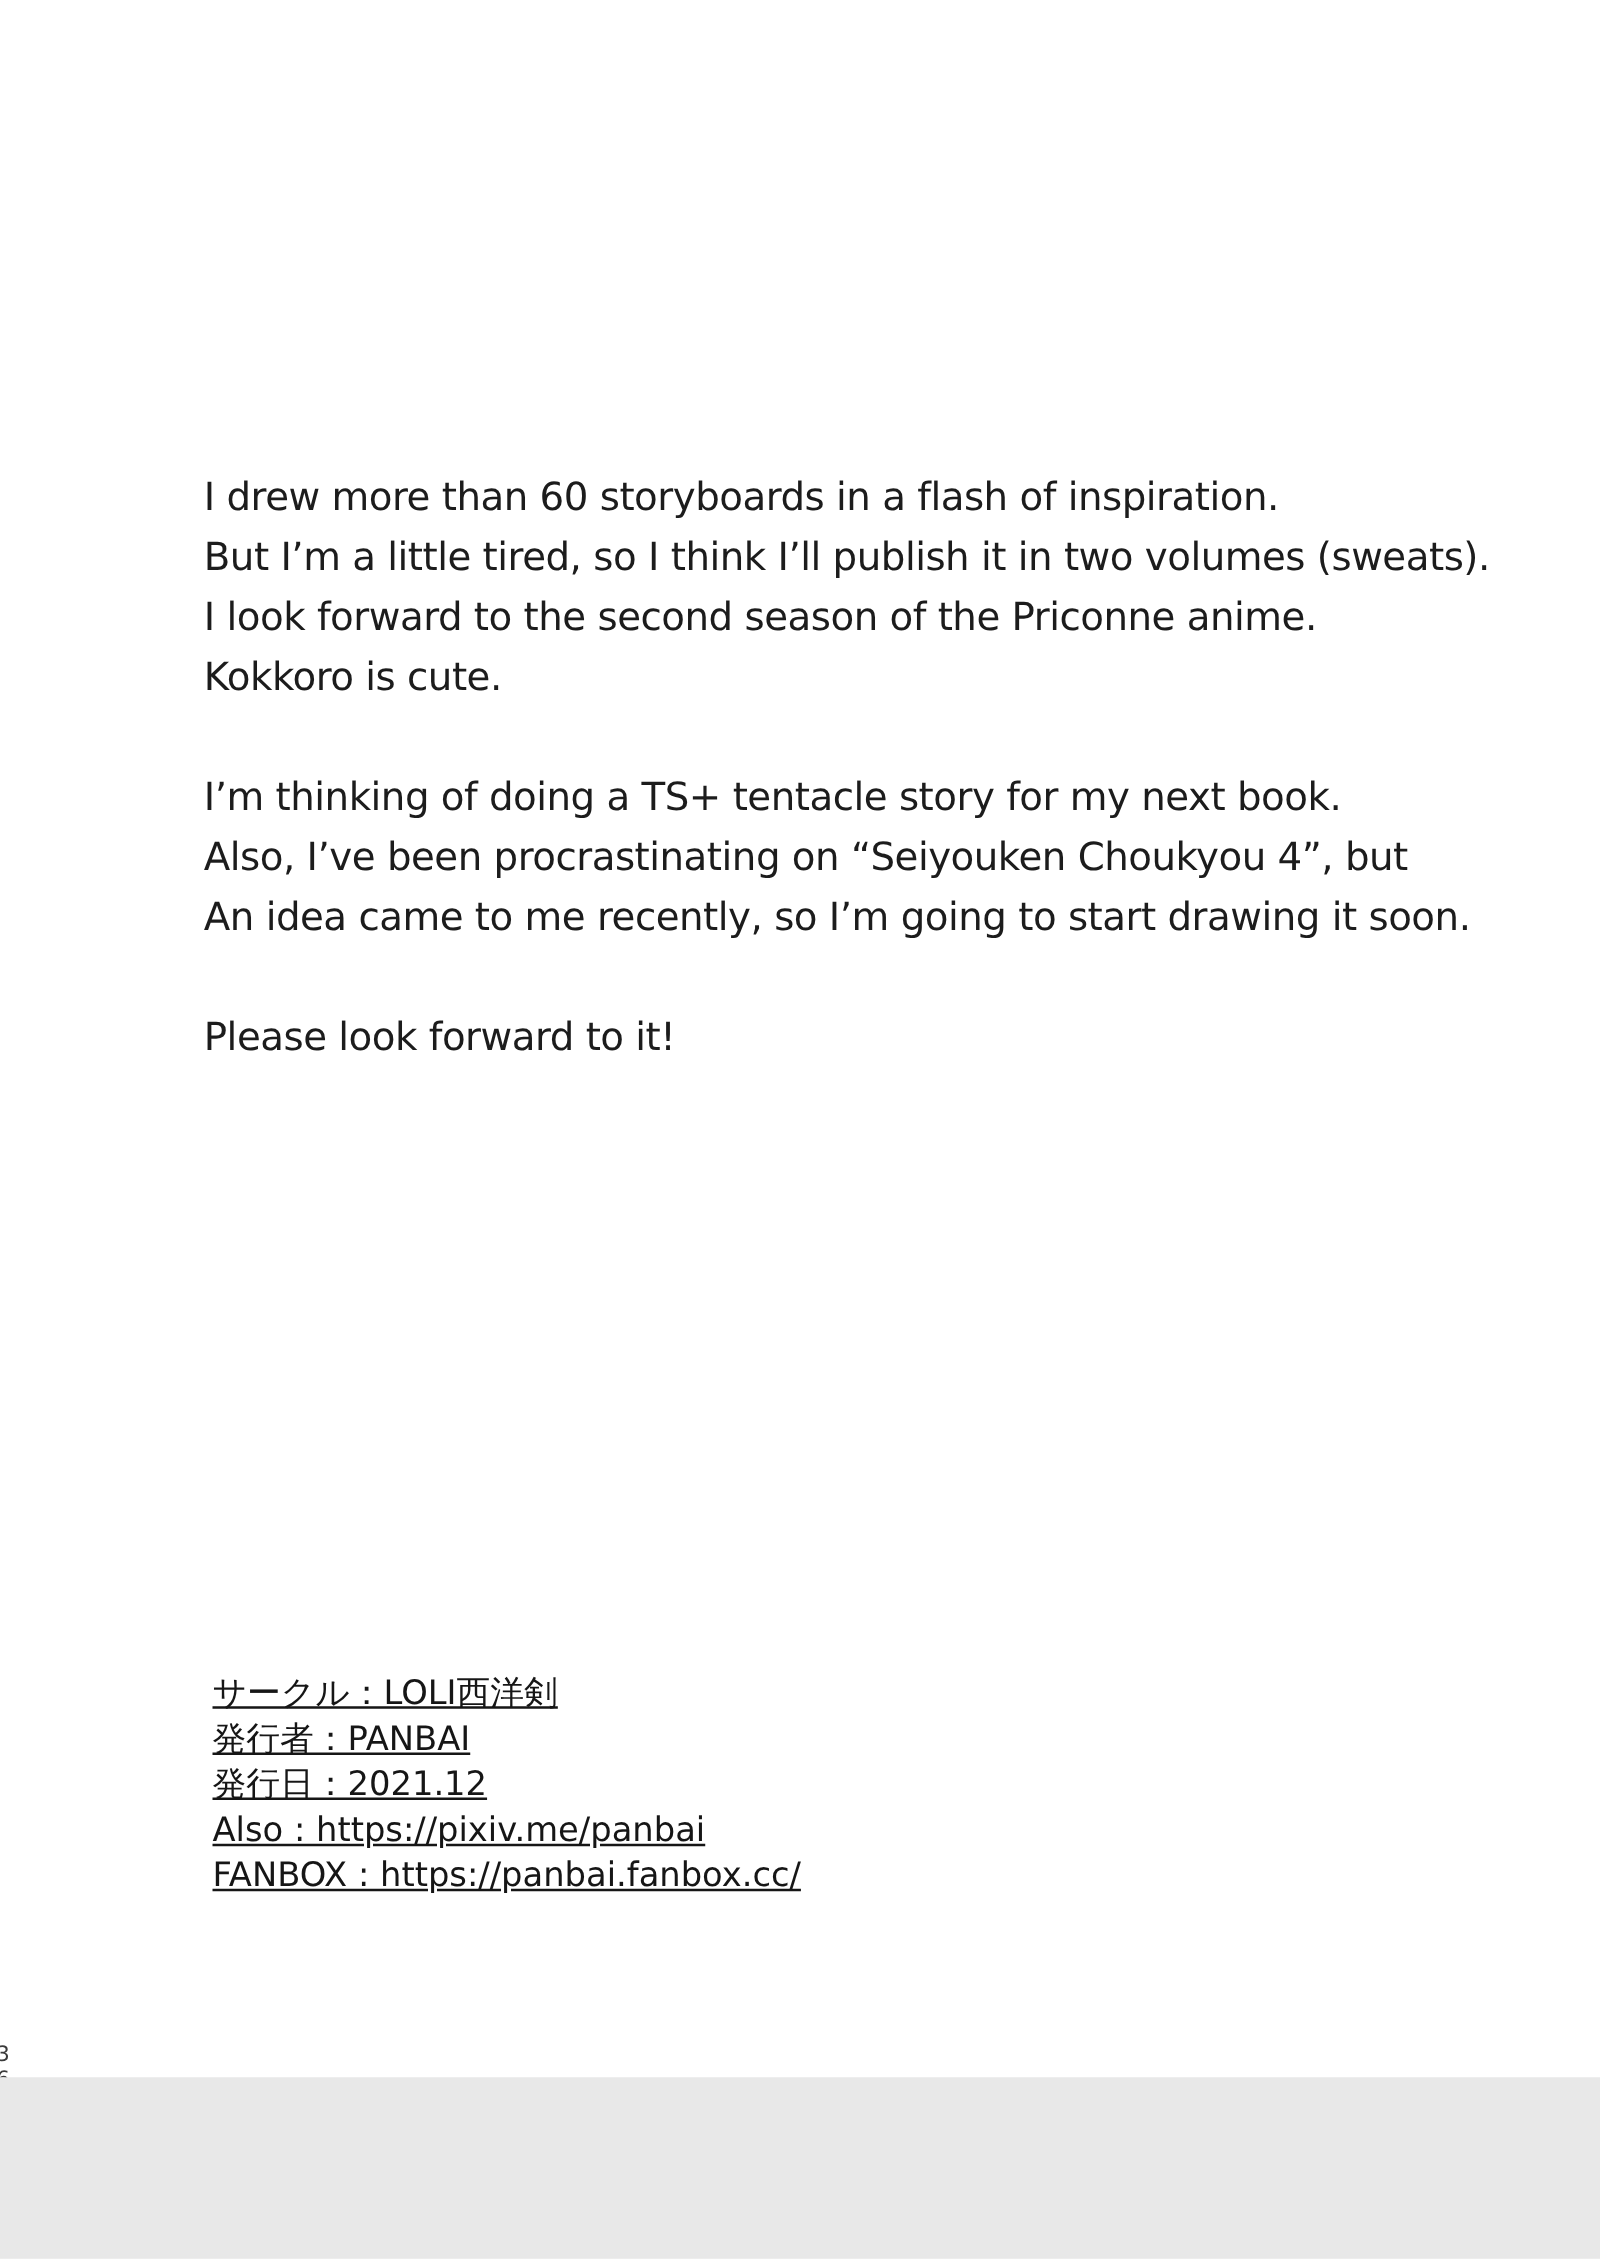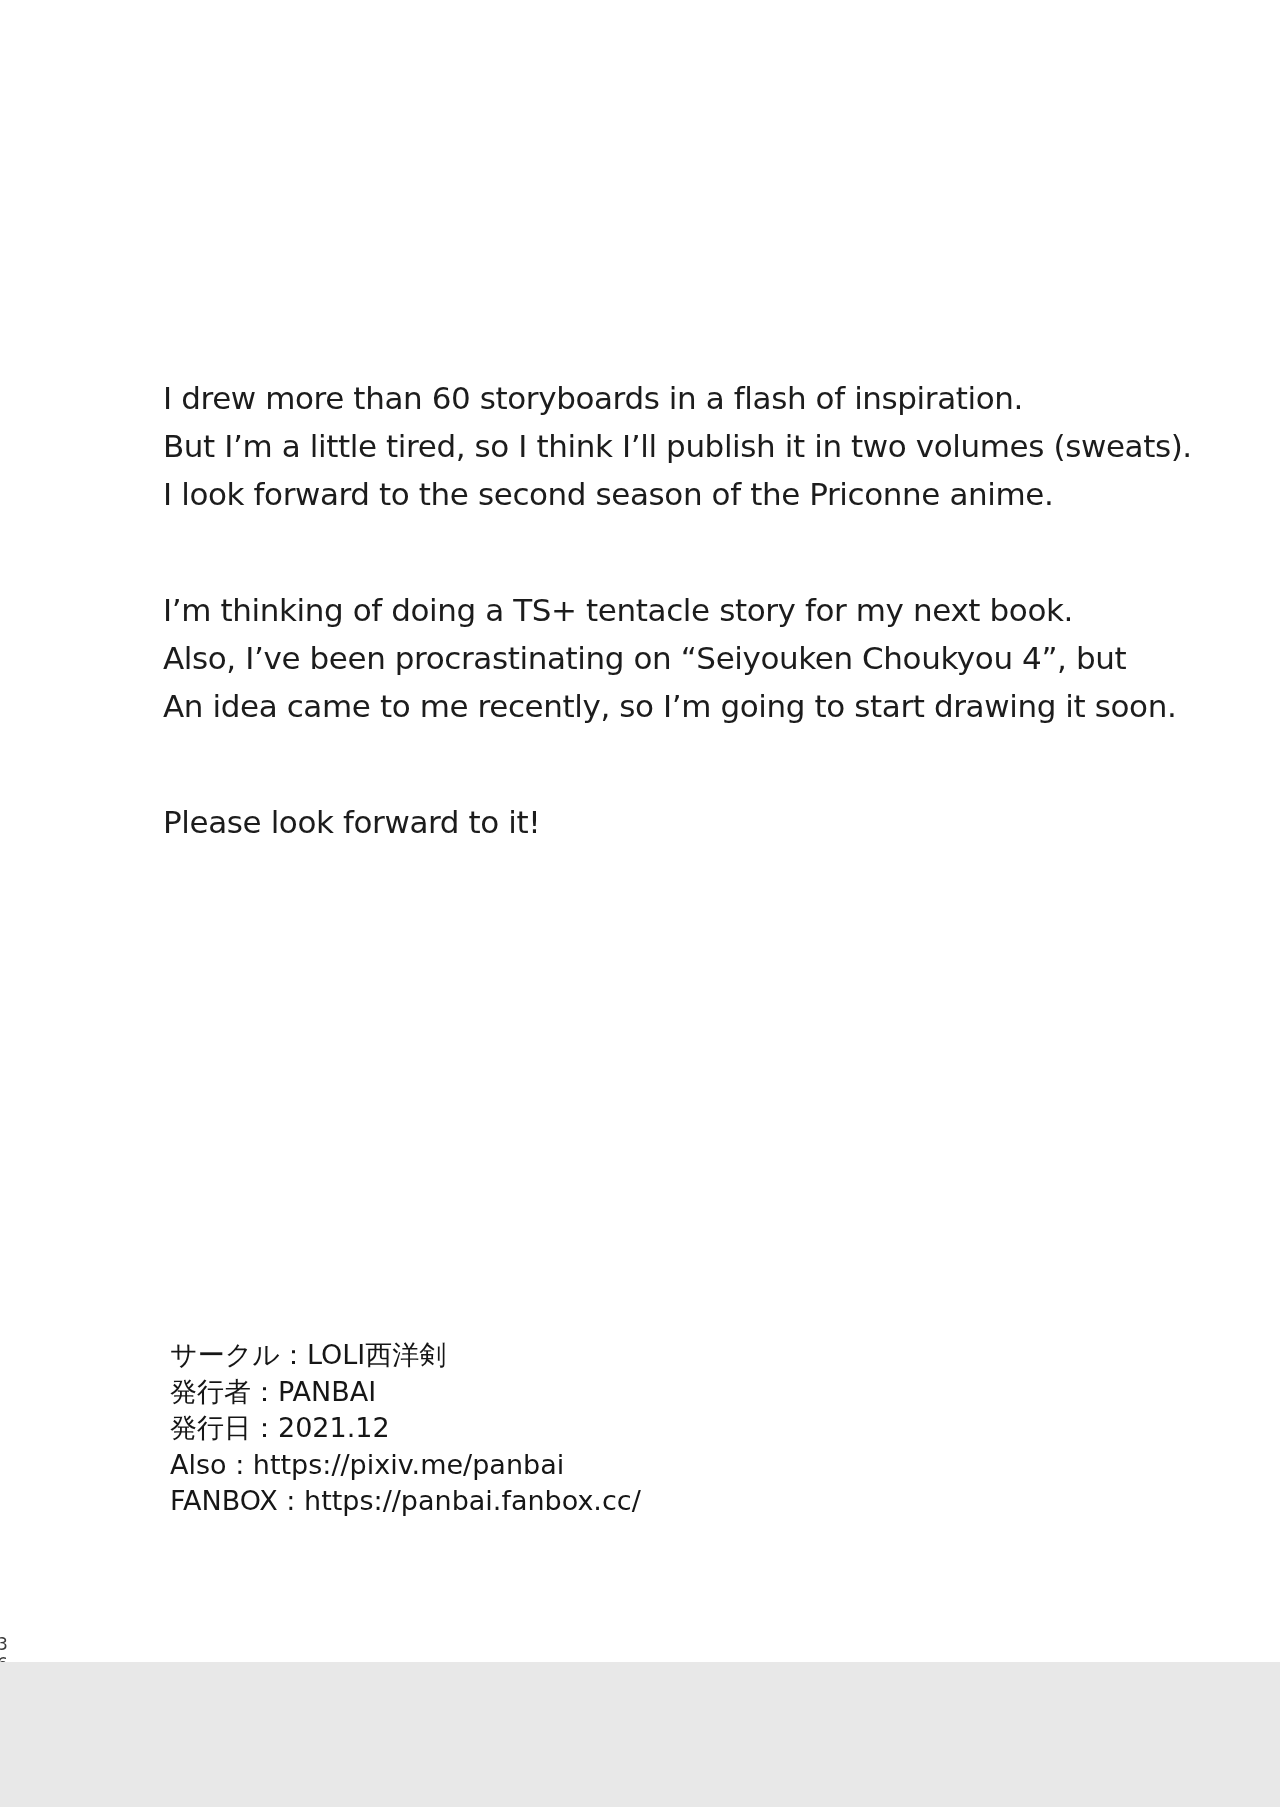--- a/index.html
+++ b/index.html
@@ -24,34 +24,35 @@
     top: 374px;
     font-size: 31px;
     line-height: 48px;
     letter-spacing: -0.4px;
     color: #1c1c1c;
   }
   .para {
     margin: 0;
   }
   .para + .para {
-    margin-top: 68px;
+    margin-top: 48px;
   }
   .line {
     display: block;
     white-space: pre;
   }
   
   .credits {
     position: absolute;
     left: 170px;
     top: 1337px;
     font-size: 27px;
     line-height: 36.5px;
     color: #161616;
+    text-decoration: underline;
   }
   .credit-line {
     display: block;
     white-space: pre;
   }
   
   .page-number {
     position: absolute;
     left: -3px;
     top: 1634px;
@@ -65,20 +66,21 @@
 </head>
 <body>
 
 <div class="page">
 
   <div class="afterword">
     <div class="para">
       <span class="line">I drew more than 60 storyboards in a flash of inspiration.</span>
       <span class="line">But I’m a little tired, so I think I’ll publish it in two volumes (sweats).</span>
       <span class="line">I look forward to the second season of the Priconne anime.</span>
+      <span class="line">Kokkoro is cute.</span>
     </div>
     <div class="para">
       <span class="line">I’m thinking of doing a TS+ tentacle story for my next book.</span>
       <span class="line">Also, I’ve been procrastinating on “Seiyouken Choukyou 4”, but</span>
       <span class="line">An idea came to me recently, so I’m going to start drawing it soon.</span>
     </div>
     <div class="para">
       <span class="line">Please look forward to it!</span>
     </div>
   </div>

